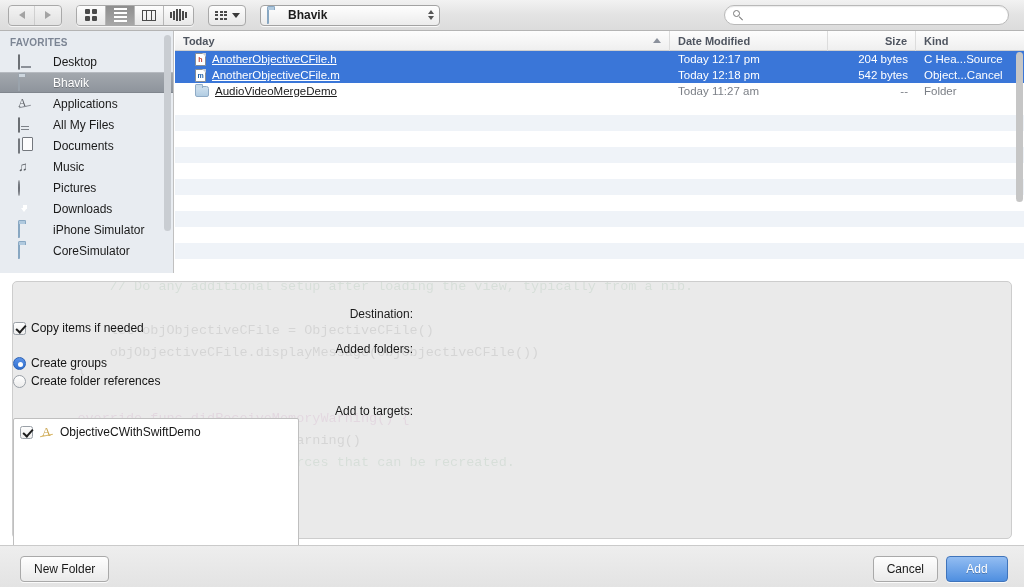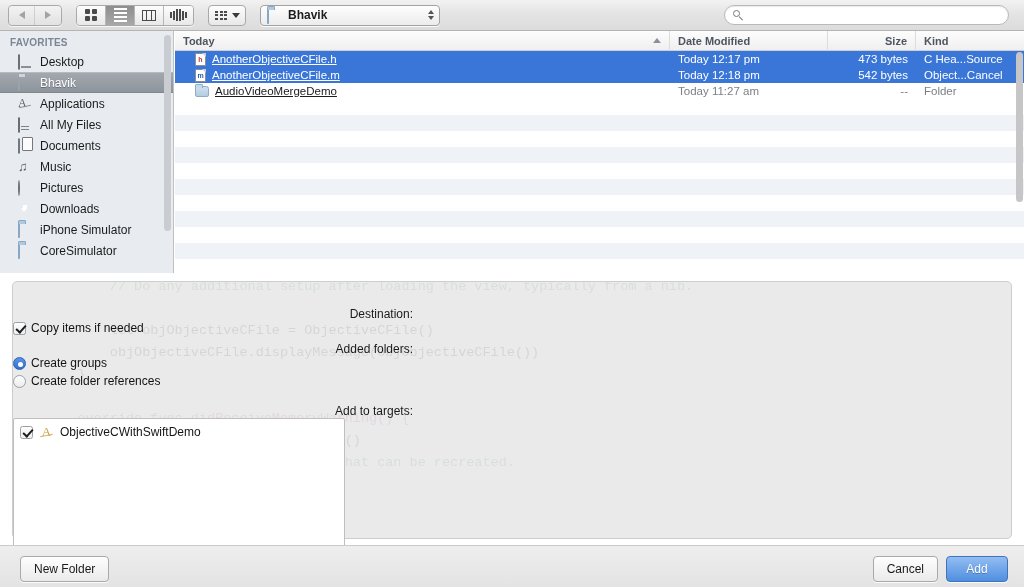--- a/index.html
+++ b/index.html
@@ -82,21 +82,21 @@
 
   
   .browser { position:absolute; left:0; top:31px; width:1024px; height:242px; background:#fff; }
 
   .sidebar {
     position:absolute; left:0; top:0; width:174px; height:242px;
     background:#e8ecf1; border-right:1px solid #c0c0c0;
     overflow:hidden;
   }
   .sb-header { font-size:10px; font-weight:bold; color:#7c8594; padding:6px 0 3px 10px; letter-spacing:.2px; }
-  .sb-item { height:21px; display:flex; align-items:center; padding-left:18px; gap:7px; color:#1a1a1a; font-size:12px; }
+  .sb-item { height:21px; display:flex; align-items:center; padding-left:18px; gap:20px; color:#1a1a1a; font-size:12px; }
   .sb-item.sel { background: linear-gradient(to bottom,#a3a8ae,#8e949c); color:#fff; text-shadow:0 1px 0 rgba(0,0,0,.28);
                  border-top:1px solid #b6bac0; border-bottom:1px solid #80868e; }
   .sb-ico { width:15px; height:13px; flex:none; position:relative; }
 
   .folder-ic { width:15px;height:12px;background:linear-gradient(to bottom,#b8cfe3,#9dbdd8);
     border:1px solid #88a7c2; border-radius:1.5px 2.5px 2px 2px; position:relative; }
   .folder-ic:before { content:""; position:absolute; left:-1px; top:-3px; width:6px;height:3px;
     background:#b0c9de; border:1px solid #88a7c2; border-bottom:none; border-radius:1.5px 1.5px 0 0;}
   .sel .folder-ic { background:linear-gradient(to bottom,#d5dde4,#c0cad3); border-color:#9aa3ac; }
   .sel .folder-ic:before { background:#cdd6de; border-color:#9aa3ac; }
@@ -182,21 +182,21 @@
   .cbx { width:13px;height:13px;border:1px solid #9aa0a7;border-radius:2.5px;
     background:linear-gradient(to bottom,#ffffff,#ebebeb); flex:none; position:relative; }
   .cbx.on { background:linear-gradient(to bottom,#fdfdfd,#eeeeee); }
   .cbx.on:after { content:""; position:absolute; left:3.5px; top:0.5px; width:4px;height:8px;
     border:solid #1c1c1c; border-width:0 2px 2px 0; transform:rotate(42deg); }
   .rdo { width:13px;height:13px;border:1px solid #9aa0a7;border-radius:50%;
     background:linear-gradient(to bottom,#ffffff,#ececec); flex:none; position:relative; }
   .rdo.on { background:linear-gradient(to bottom,#5c93e8,#2f6fd0); border-color:#2c62b5; }
   .rdo.on:after { content:""; position:absolute; left:4px; top:4px; width:5px;height:5px;border-radius:50%;background:#fff; }
 
-  .targetbox { width:332px; height:155px; background:#fff; border:1px solid #bfbfbf; border-radius:2px; padding:4px 0 0 0; }
+  .targetbox { width:286px; height:155px; background:#fff; border:1px solid #bfbfbf; border-radius:2px; padding:4px 0 0 0; }
   .tgrow { display:flex; align-items:center; gap:6px; padding:2px 0 2px 6px; font-size:12px; color:#151515; }
   .tico { width:15px; height:14px; flex:none; position:relative; }
   .tico.app:before { content:"A"; position:absolute; inset:0; font-family:"Liberation Serif",serif;
      font-size:13px; color:#c8a24a; line-height:14px; text-align:center; }
   .tico.app:after { content:""; position:absolute; left:1px; top:10px; width:13px; height:1.4px; background:#d9b86a; transform:rotate(-12deg); }
   .tico.flask { width:13px;height:14px; }
   .tico.flask:before { content:""; position:absolute; left:1px; top:1px; width:11px;height:11px;
     border:1.4px solid #b6bcc3; border-radius:3px 3px 6px 6px; background:#fcfcfd; }
 
   
@@ -370,21 +370,21 @@
         </div>
       </div>
 
       <div class="rows">
         <div class="row sel">
           <div class="cell c0">
             <span class="fico src h">h</span>
             <span>AnotherObjectiveCFile.h</span>
           </div>
           <div class="cell c1">Today 12:17 pm</div>
-          <div class="cell c2">473 bytes</div>
+          <div class="cell c2">204 bytes</div>
           <div class="cell c3">C Hea...Source</div>
         </div>
         <div class="row sel">
           <div class="cell c0">
             <span class="fico src m">m</span>
             <span>AnotherObjectiveCFile.m</span>
           </div>
           <div class="cell c1">Today 12:18 pm</div>
           <div class="cell c2">542 bytes</div>
           <div class="cell c3">Object...Cancel</div>

